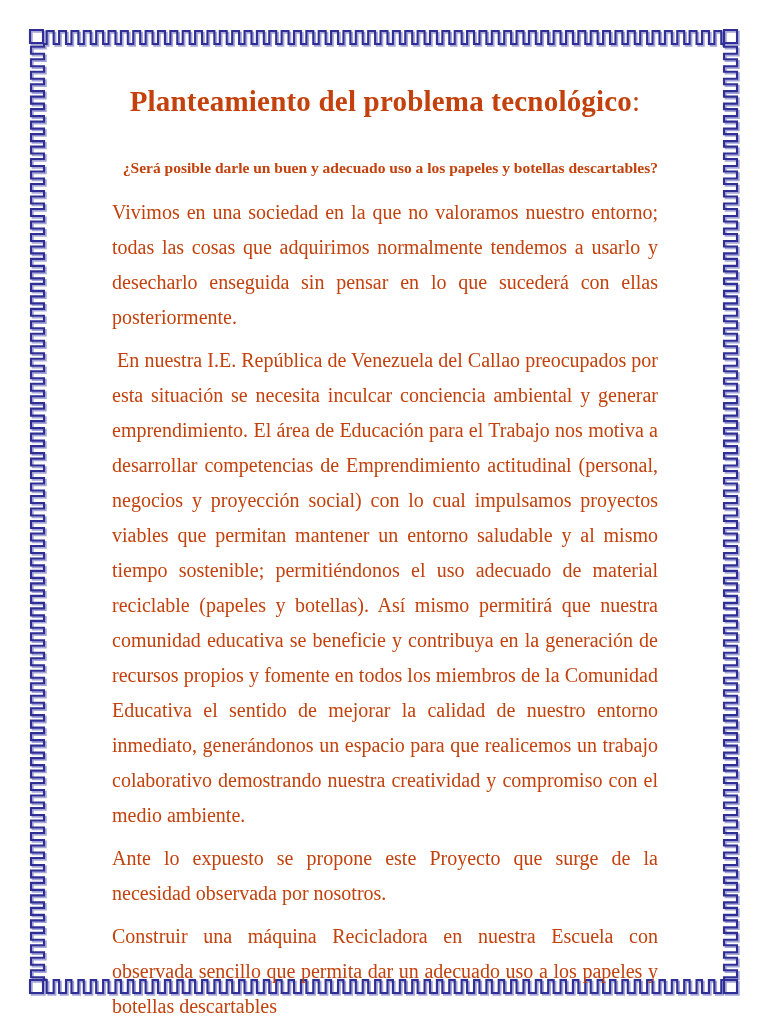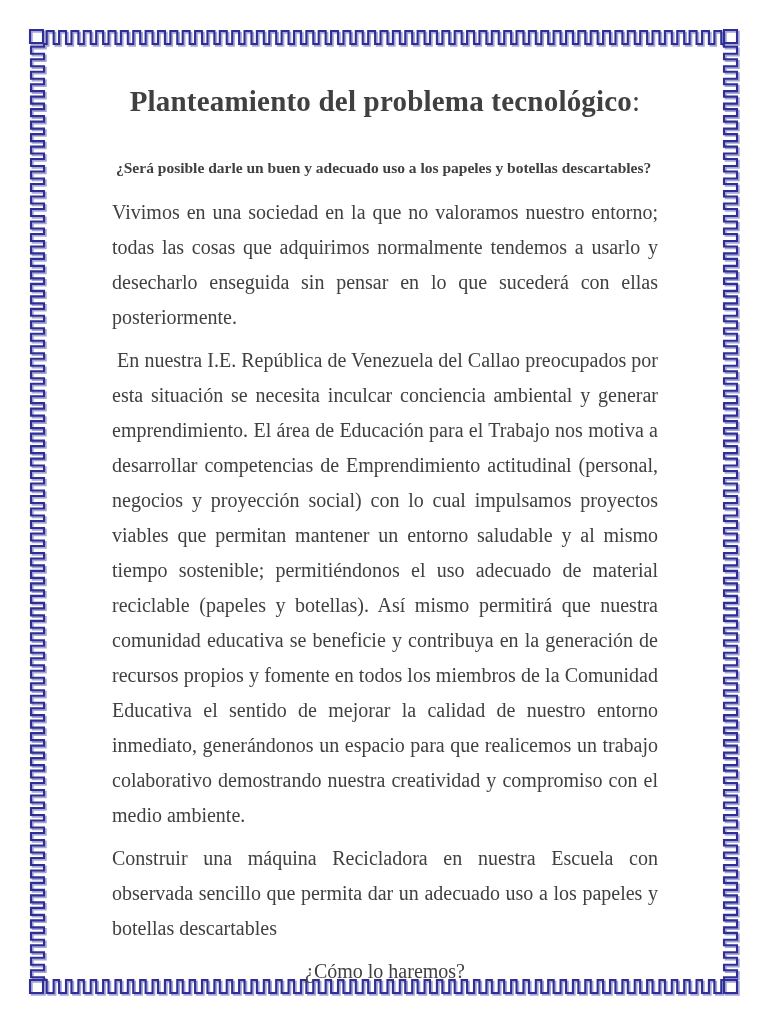--- a/index.html
+++ b/index.html
@@ -7,21 +7,21 @@
     padding: 0;
     background: #ffffff;
   }
   .page {
     position: relative;
     width: 768px;
     height: 1024px;
     background: #ffffff;
     overflow: hidden;
     font-family: "Liberation Serif", "DejaVu Serif", serif;
-    color: #404040;
+    color: #c2410c;
   }
   .border-svg {
     position: absolute;
     left: 0;
     top: 0;
     width: 768px;
     height: 1024px;
     pointer-events: none;
   }
   .content {
@@ -42,21 +42,21 @@
     white-space: nowrap;
   }
   .title-colon {
     font-weight: normal;
   }
   .doc-subtitle {
     margin: 40px 0 0 4px;
     font-size: 15.5px;
     line-height: 20px;
     font-weight: bold;
-    text-align: left;
+    text-align: right;
     white-space: nowrap;
   }
   .doc-body {
     margin-top: 17px;
     font-size: 20px;
     line-height: 35px;
     text-align: justify;
   }
   .doc-body p.para {
     margin: 0 0 8px 0;
@@ -97,18 +97,19 @@
   </svg>
 
   <div class="content">
     <h1 class="doc-title"><span>Planteamiento del problema tecnológico</span><span class="title-colon">:</span></h1>
 
     <p class="doc-subtitle">¿Será posible darle un buen y adecuado uso a los papeles y botellas descartables?</p>
 
     <div class="doc-body">
         <p class="para"><span>Vivimos en una sociedad en la que no valoramos nuestro entorno; todas las cosas que adquirimos normalmente tendemos a usarlo y desecharlo enseguida sin pensar en lo que sucederá con ellas posteriormente.</span></p>
         <p class="para"><span>&nbsp;En nuestra I.E. República de Venezuela del Callao preocupados por esta situación se necesita inculcar conciencia ambiental y generar </span><span class="b">emprendimiento</span><span>. El área de Educación para el Trabajo nos motiva a desarrollar competencias de Emprendimiento actitudinal (personal, negocios y proyección social) con lo cual </span><span class="b">impulsamos</span><span> proyectos viables que permitan mantener un entorno saludable y al mismo tiempo sostenible; permitiéndonos el uso adecuado de material reciclable (papeles y botellas). Así mismo permitirá que nuestra comunidad educativa se beneficie y contribuya en la generación de recursos propios y fomente en todos los miembros de la Comunidad Educativa el sentido de mejorar la calidad de nuestro entorno inmediato, generándonos un espacio para que realicemos un trabajo colaborativo demostrando nuestra creatividad y compromiso con el medio ambiente.</span></p>
+        <p class="para"><span>Ante lo expuesto se propone este Proyecto que surge de la necesidad observada por nosotros.</span></p>
         <p class="para"><span>Construir una máquina Recicladora en nuestra Escuela con observada sencillo que permita dar un adecuado uso a los papeles y botellas descartables</span></p>
         <p class="para"><span>¿Cómo lo haremos?</span></p>
       </div>
   </div>
 
 </div>
 
 </body></html>

